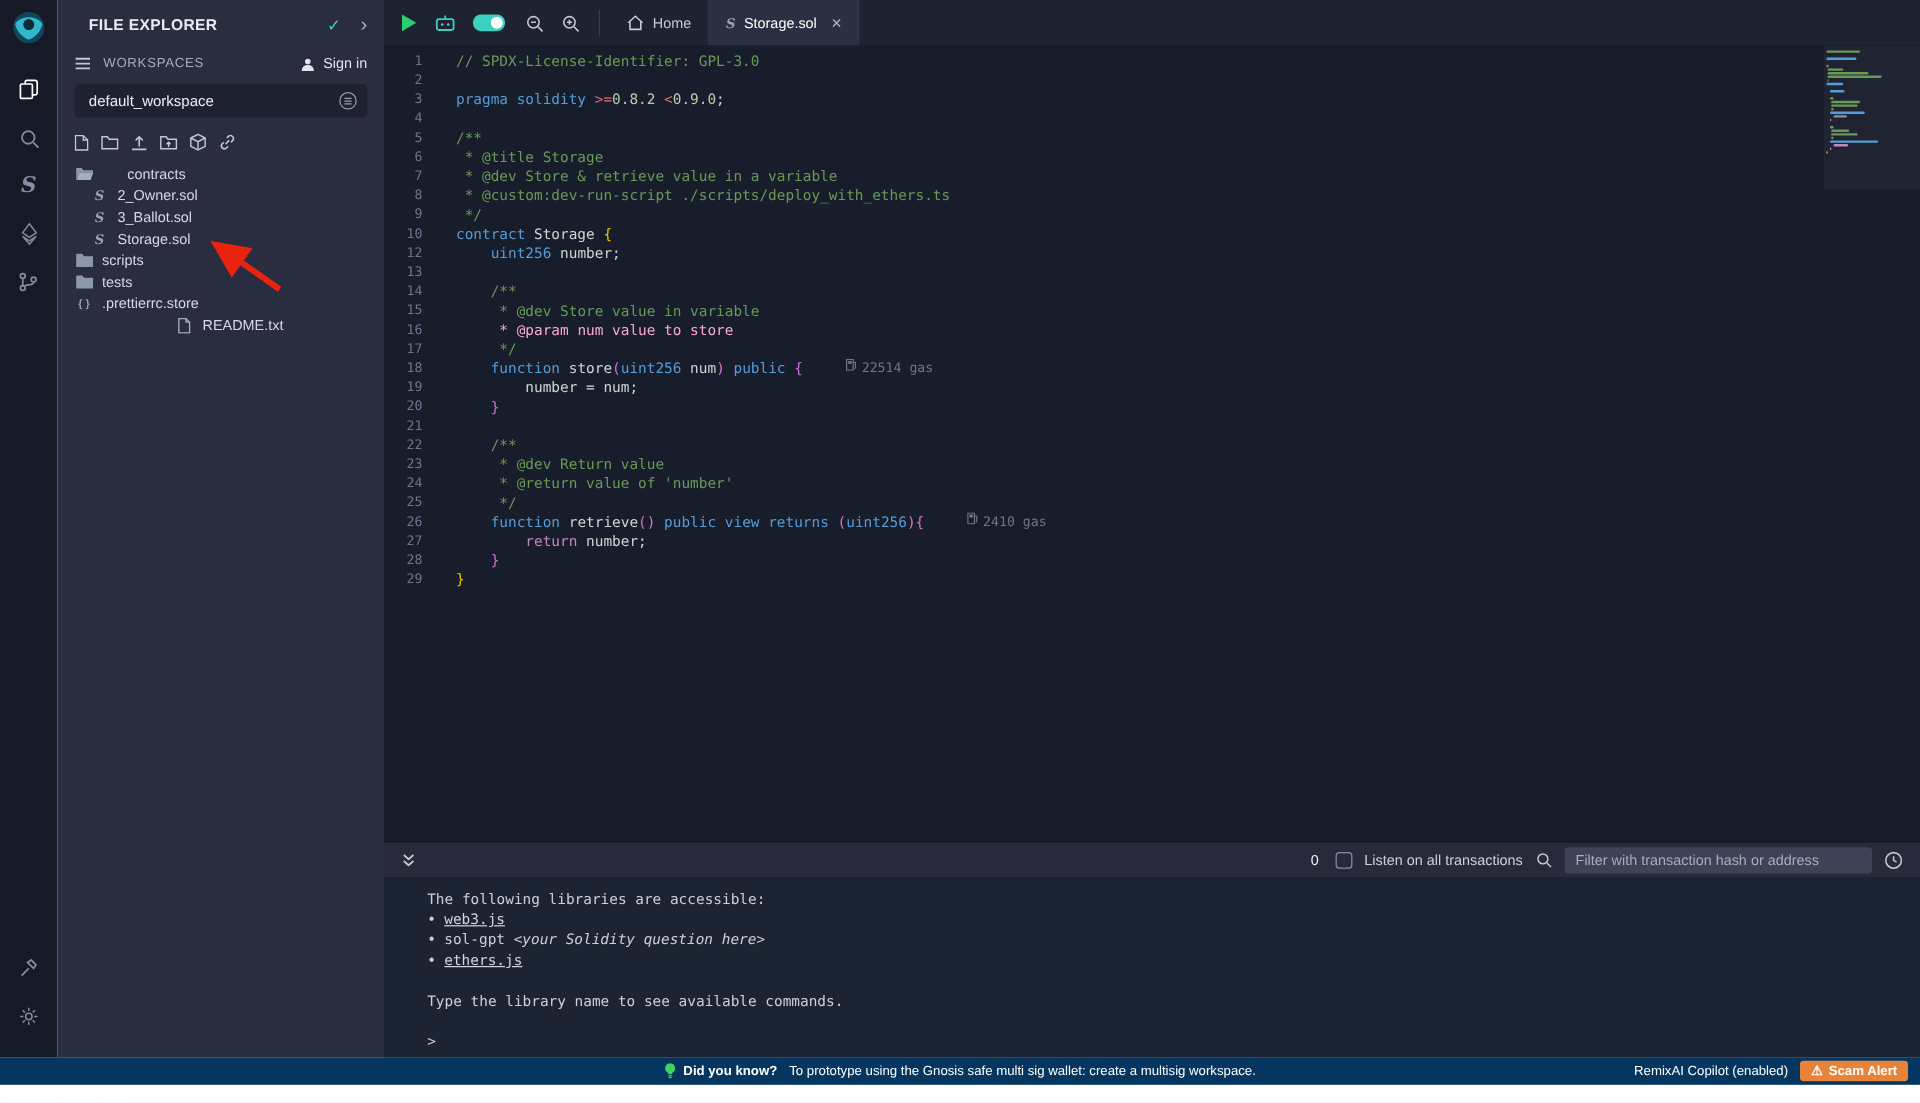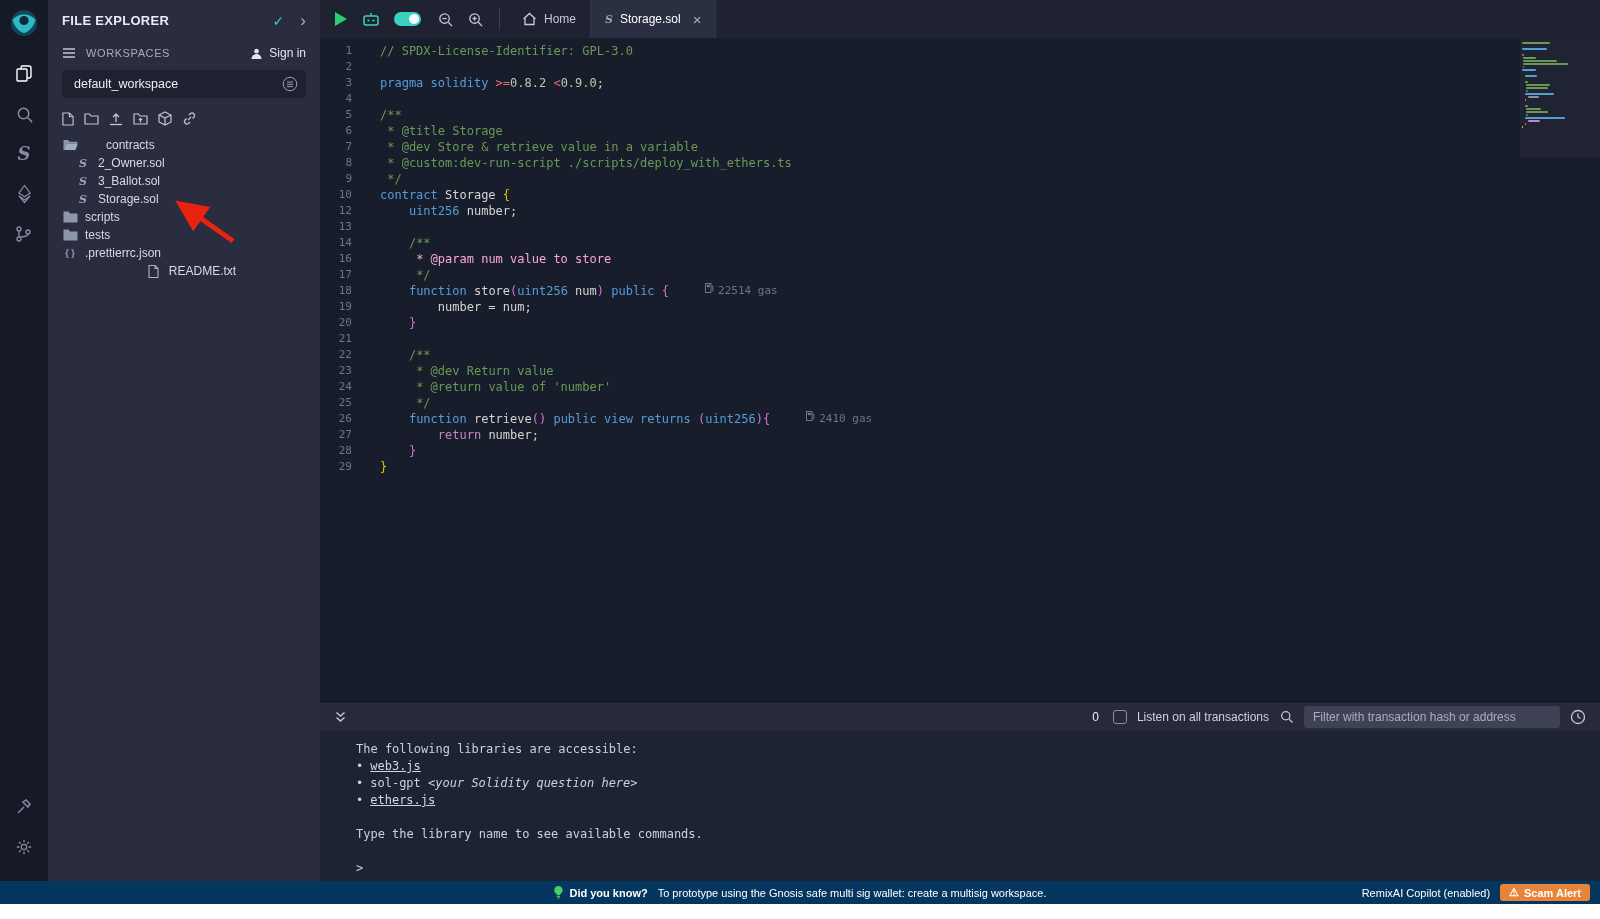--- a/index.html
+++ b/index.html
@@ -17,21 +17,21 @@
 .iconbar{width:48px;background:var(--iconbar);display:flex;flex-direction:column;align-items:center;padding:8px 0 14px;flex:none;}
 .ib-logo{margin-bottom:12px;cursor:pointer;}
 .ib-icon{width:48px;height:40px;display:flex;align-items:center;justify-content:center;color:#868ba2;cursor:pointer;}
 .ib-icon.active{color:#ffffff;}
 .s-big{font-family:"DejaVu Serif",serif;font-style:italic;font-weight:bold;font-size:18px;line-height:1;}
 .ib-spacer{flex:1;}
 
 
 .sidepanel{width:272px;background:var(--panel);color:#c7cada;padding-top:10px;flex:none;}
 .sp-header{display:flex;align-items:center;padding:2px 14px 10px;}
-.sp-title{font-size:13px;font-weight:700;color:#e9ebf4;letter-spacing:.3px;flex:1;}
+.sp-title{font-size:13px;font-weight:700;color:#e9ebf4;letter-spacing:.3px;flex:1;margin-left:12px;}
 .sp-check{color:var(--accent);font-size:14px;margin-right:16px;cursor:pointer;}
 .sp-chev{color:#aab0c5;font-size:17px;line-height:1;cursor:pointer;}
 .ws-row{display:flex;align-items:center;padding:7px 14px 6px;color:#a8acbf;}
 .ws-burger{margin-right:10px;color:#c2c6d6;display:flex;cursor:pointer;}
 .ws-label{font-size:11px;letter-spacing:.6px;flex:1;}
 .signin{display:flex;align-items:center;gap:6px;color:#e2e5ee;font-size:12px;cursor:pointer;}
 .ws-select{margin:4px 14px 2px;background:#1e2130;border-radius:4px;height:28px;display:flex;align-items:center;padding:0 8px 0 12px;color:#eceef6;font-size:12.5px;cursor:pointer;}
 .ws-select .name{flex:1;}
 .ws-menu{color:#9aa0b5;display:flex;}
 .file-actions{display:flex;gap:10px;padding:11px 14px 7px;color:#c2c6d8;align-items:center;}
@@ -256,21 +256,21 @@
               <svg width="15" height="12" viewBox="0 0 15 12">
                 <path d="M0.5 0.5h5l1.5 2h7.5v9H0.5z" fill="#8d97ab"></path>
               </svg>
             </span>
             <span class="tree-label">tests</span>
           </div>
           <div class="tree-row" style="padding-left: 14px;">
             <span class="tree-icon">
               <span class="json-file">{&nbsp;}</span>
             </span>
-            <span class="tree-label">.prettierrc.json</span>
+            <span class="tree-label">.prettierrc.store</span>
           </div>
           <div class="tree-row" style="padding-left: 14px; justify-content: center;">
             <span class="tree-icon">
               <svg width="11" height="13" viewBox="0 0 11 13" fill="none" stroke="#aab1c4" stroke-width="1.1">
                 <path d="M1 0.5h6l3 3v9H1z"></path>
                 <path d="M7 0.5v3h3"></path>
               </svg>
             </span>
             <span class="tree-label">README.txt</span>
           </div>
@@ -333,20 +333,21 @@
             <div class="cl"><span class="ln">4</span><span class="lc"></span></div>
             <div class="cl"><span class="ln">5</span><span class="lc"><span style="color:#6a9955">/**</span></span></div>
             <div class="cl"><span class="ln">6</span><span class="lc"><span style="color:#6a9955"> * @title Storage</span></span></div>
             <div class="cl"><span class="ln">7</span><span class="lc"><span style="color:#6a9955"> * @dev Store &amp; retrieve value in a variable</span></span></div>
             <div class="cl"><span class="ln">8</span><span class="lc"><span style="color:#6a9955"> * @custom:dev-run-script ./scripts/deploy_with_ethers.ts</span></span></div>
             <div class="cl"><span class="ln">9</span><span class="lc"><span style="color:#6a9955"> */</span></span></div>
             <div class="cl"><span class="ln">10</span><span class="lc"><span style="color:#569cd6">contract</span><span style="color:#d4d4d4"> Storage </span><span style="color:#eec400">{</span></span></div>
             <div class="cl"><span class="ln">12</span><span class="lc"><span style="color:#d4d4d4">    </span><span style="color:#569cd6">uint256</span><span style="color:#d4d4d4"> number;</span></span></div>
             <div class="cl"><span class="ln">13</span><span class="lc"></span></div>
             <div class="cl"><span class="ln">14</span><span class="lc"><span style="color:#d4d4d4">    </span><span style="color:#6a9955">/**</span></span></div>
+            <div class="cl"><span class="ln">15</span><span class="lc"><span style="color:#d4d4d4">    </span><span style="color:#6a9955"> * @dev Store value in variable</span></span></div>
             <div class="cl"><span class="ln">16</span><span class="lc"><span style="color:#d4d4d4">    </span><span style="color:#f9a8d4"> * @param num value to store</span></span></div>
             <div class="cl"><span class="ln">17</span><span class="lc"><span style="color:#d4d4d4">    </span><span style="color:#6a9955"> */</span></span></div>
             <div class="cl"><span class="ln">18</span><span class="lc"><span style="color:#d4d4d4">    </span><span style="color:#569cd6">function</span><span style="color:#d4d4d4"> store</span><span style="color:#d670d6">(</span><span style="color:#569cd6">uint256</span><span style="color:#d4d4d4"> num</span><span style="color:#d670d6">)</span><span style="color:#d4d4d4"> </span><span style="color:#569cd6">public</span><span style="color:#d4d4d4"> </span><span style="color:#d670d6">{</span></span><span class="gas"><svg width="9" height="10" viewBox="0 0 9 10" fill="none" stroke="currentColor" stroke-width="1">
                   <rect x="0.5" y="0.5" width="5.5" height="9"></rect>
                   <rect x="1.8" y="1.8" width="3" height="2.4" fill="currentColor" stroke="none"></rect>
                   <path d="M6.5 3h1.4v4.3a0.9 0.9 0 0 1-0.9 0.9"></path>
                 </svg><span>22514 gas</span></span></div>
             <div class="cl"><span class="ln">19</span><span class="lc"><span style="color:#d4d4d4">        number = num;</span></span></div>
             <div class="cl"><span class="ln">20</span><span class="lc"><span style="color:#d4d4d4">    </span><span style="color:#d670d6">}</span></span></div>
             <div class="cl"><span class="ln">21</span><span class="lc"></span></div>

